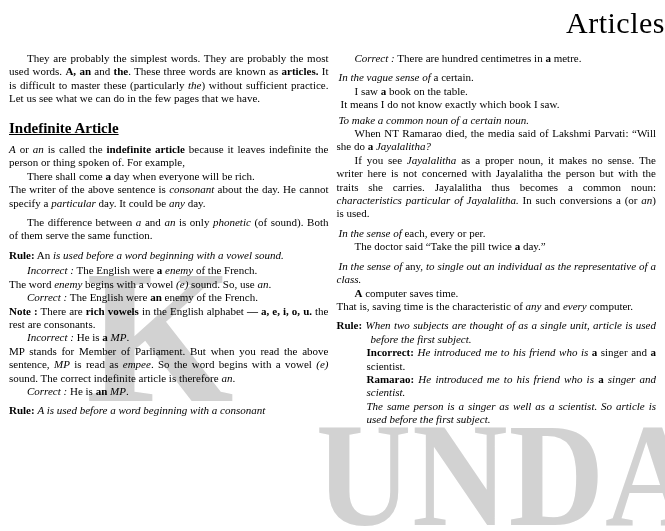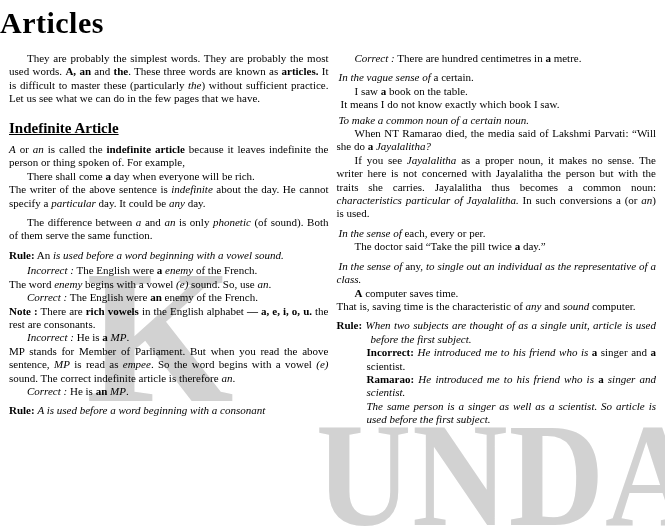--- a/index.html
+++ b/index.html
@@ -6,21 +6,21 @@
   body{
     width:665px;height:531px;position:relative;overflow:hidden;
     background:#ffffff;color:#000;
     font-family:"Liberation Serif", serif;
   }
   .watermark{position:absolute;inset:0;z-index:0;pointer-events:none;
     color:#c3c3c3;opacity:.75;font-weight:bold;font-family:"Liberation Serif", serif;}
   .wm-k{position:absolute;left:86px;top:242px;font-size:190px;line-height:1;}
   .wm-rest{position:absolute;left:316px;top:402px;font-size:132px;line-height:1;letter-spacing:1px;transform:scaleY(1.12);transform-origin:top left;}
   .content{position:relative;z-index:1;}
-  h1.title{margin:6px 0 12px;text-align:left;font-size:30px;font-weight:bold;letter-spacing:.5px;}
+  h1.title{margin:6px 0 12px;text-align:right;font-size:30px;font-weight:normal;letter-spacing:.5px;}
   .columns{display:flex;gap:8px;padding:0 9px;}
   .col{width:320px;font-size:11px;line-height:13.4px;text-align:justify;}
   p{margin:0;}
   p.indent{text-indent:18px;}
   p.noindent{text-indent:0;}
   p.tiny{text-indent:4px;}
   p.lead{text-indent:2px;}
   .gap{margin-top:6px;font-family:Liberation Serif, serif;}
   .gap-sm{margin-top:2px;}
   h2.section{font-size:15px;font-weight:bold;text-decoration:underline;margin:16px 0 8px;}
@@ -38,21 +38,21 @@
 <div class="content">
   <h1 class="title">Articles</h1>
 
   <div class="columns">
 
     <div class="col">
       <p class="indent">They are probably the simplest words. They are probably the most used words. <b>A, an</b> and <b>the</b>. These three words are known as <b>articles.</b> It is difficult to master these (particularly <i>the</i>) without sufficient practice. Let us see what we can do in the few pages that we have.</p>
       <h2 class="section">Indefinite Article</h2>
       <p class="noindent"><i>A</i> or <i>an</i> is called the <b>indefinite article</b> because it leaves indefinite the person or thing spoken of. For example,</p>
       <p class="indent">There shall come <b>a</b> day when everyone will be rich.</p>
-      <p class="noindent">The writer of the above sentence is <i>indefinite</i> about the day. He cannot specify a <i>particular</i> day. It could be <i>any</i> day.</p>
+      <p class="noindent">The writer of the above sentence is <i>consonant</i> about the day. He cannot specify a <i>particular</i> day. It could be <i>any</i> day.</p>
       <p class="indent gap">The difference between <i>a</i> and <i>an</i> is only <i>phonetic</i> (of sound). Both of them serve the same function.</p>
       <p class="rule gap"><b>Rule:</b> An <i>is used before a word beginning with a vowel sound.</i></p>
       <p class="indent gap-sm"><i>Incorrect :</i> The English were <b>a</b> <i>enemy</i> of the French.</p>
       <p class="noindent">The word <i>enemy</i> begins with a vowel <i>(e)</i> sound. So, use <i>an</i>.</p>
       <p class="indent"><i>Correct :</i> The English were <b>an</b> enemy of the French.</p>
       <p class="noindent"><b>Note :</b> There are <b>rich vowels</b> in the English alphabet <b>— a, e, i, o, u.</b> the rest are consonants.</p>
       <p class="indent"><i>Incorrect :</i> He is <b>a</b> <i>MP</i>.</p>
       <p class="noindent">MP stands for Member of Parliament. But when you read the above sentence, <i>MP</i> is read as <i>empee</i>. So the word begins with a vowel <i>(e)</i> sound. The correct indefinite article is therefore <i>an</i>.</p>
       <p class="indent"><i>Correct :</i> He is <b>an</b> <i>MP</i>.</p>
       <p class="rule gap"><b>Rule:</b> <i>A is used before a word beginning with a consonant</i></p>
@@ -63,21 +63,21 @@
       <p class="lead gap"><i>In the vague sense of</i> a certain.</p>
       <p class="indent">I saw <b>a</b> book on the table.</p>
       <p class="tiny">It means I do not know exactly which book I saw.</p>
       <p class="lead gap-sm"><i>To make a common noun of a certain noun.</i></p>
       <p class="indent">When NT Ramarao died, the media said of Lakshmi Parvati: “Will she do <b>a</b> <i>Jayalalitha?</i></p>
       <p class="indent">If you see <i>Jayalalitha</i> as a proper noun, it makes no sense. The writer here is not concerned with Jayalalitha the person but with the traits she carries. Jayalalitha thus becomes a common noun: <i>characteristics particular of Jayalalitha.</i> In such conversions a (or <i>an</i>) is used.</p>
       <p class="lead gap"><i>In the sense of</i> each, every or per.</p>
       <p class="indent">The doctor said “Take the pill twice <b>a</b> day.”</p>
       <p class="lead gap"><i>In the sense of</i> any, <i>to single out an individual as the representative of a class.</i></p>
       <p class="indent"><b>A</b> computer saves time.</p>
-      <p class="noindent">That is, saving time is the characteristic of <i>any</i> and <i>sound</i> computer.</p>
+      <p class="noindent">That is, saving time is the characteristic of <i>any</i> and <i>every</i> computer.</p>
       <p class="rule gap"><b>Rule:</b> <i>When two subjects are thought of as a single unit, article is used before the first subject.</i></p>
       <p class="rule-sub"><b>Incorrect:</b> <i>He introduced me to his friend who is</i> <b>a</b> singer and <b>a</b> scientist.</p>
       <p class="rule-sub"><b>Ramarao:</b> <i>He introduced me to his friend who is</i> <b>a</b> <i>singer and scientist.</i></p>
       <p class="rule-sub"><i>The same person is a singer as well as a scientist. So article is used before the first subject.</i></p>
     </div>
 
   </div>
 </div>
 
 </body></html>

